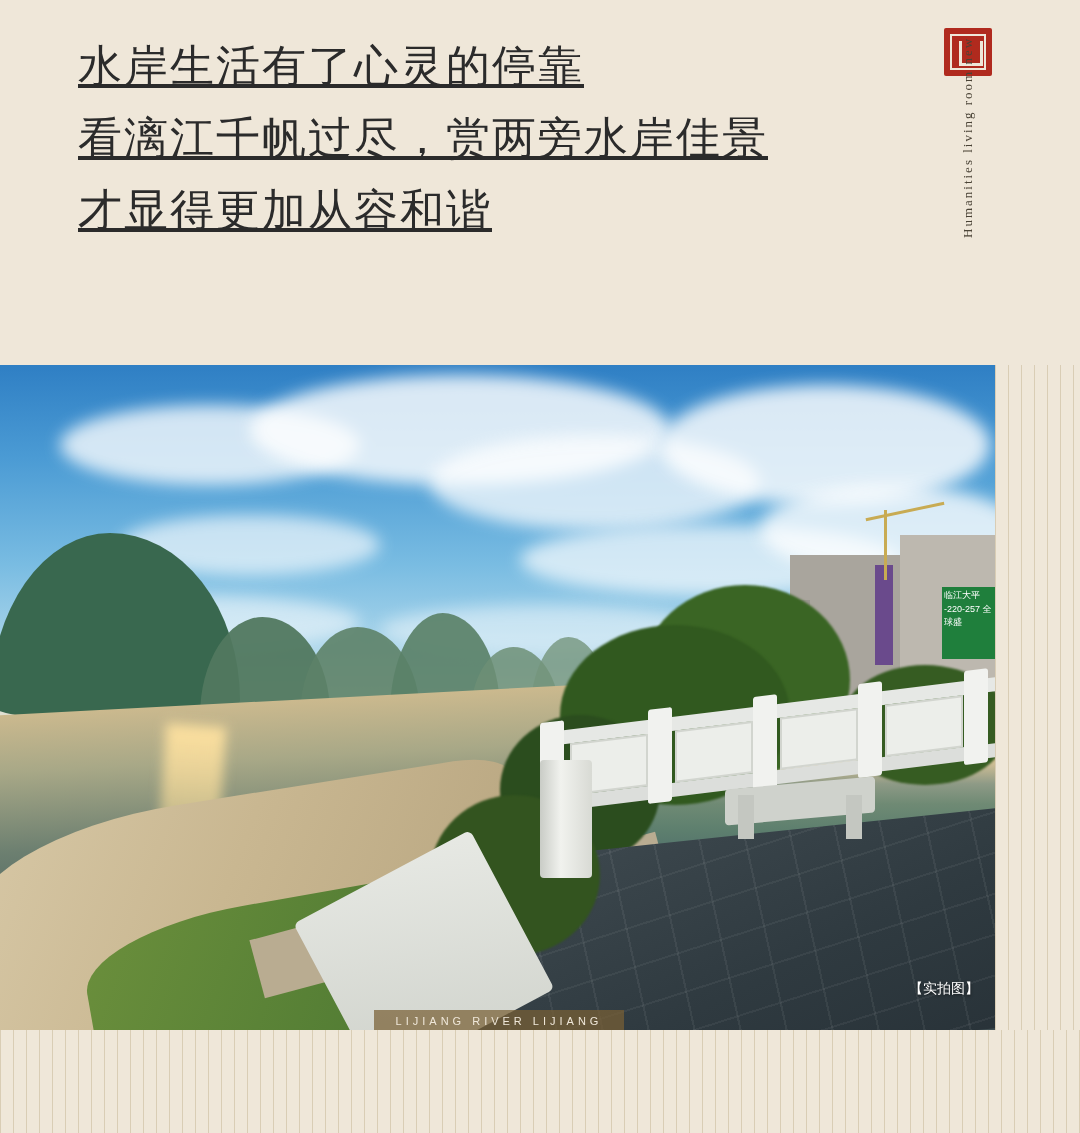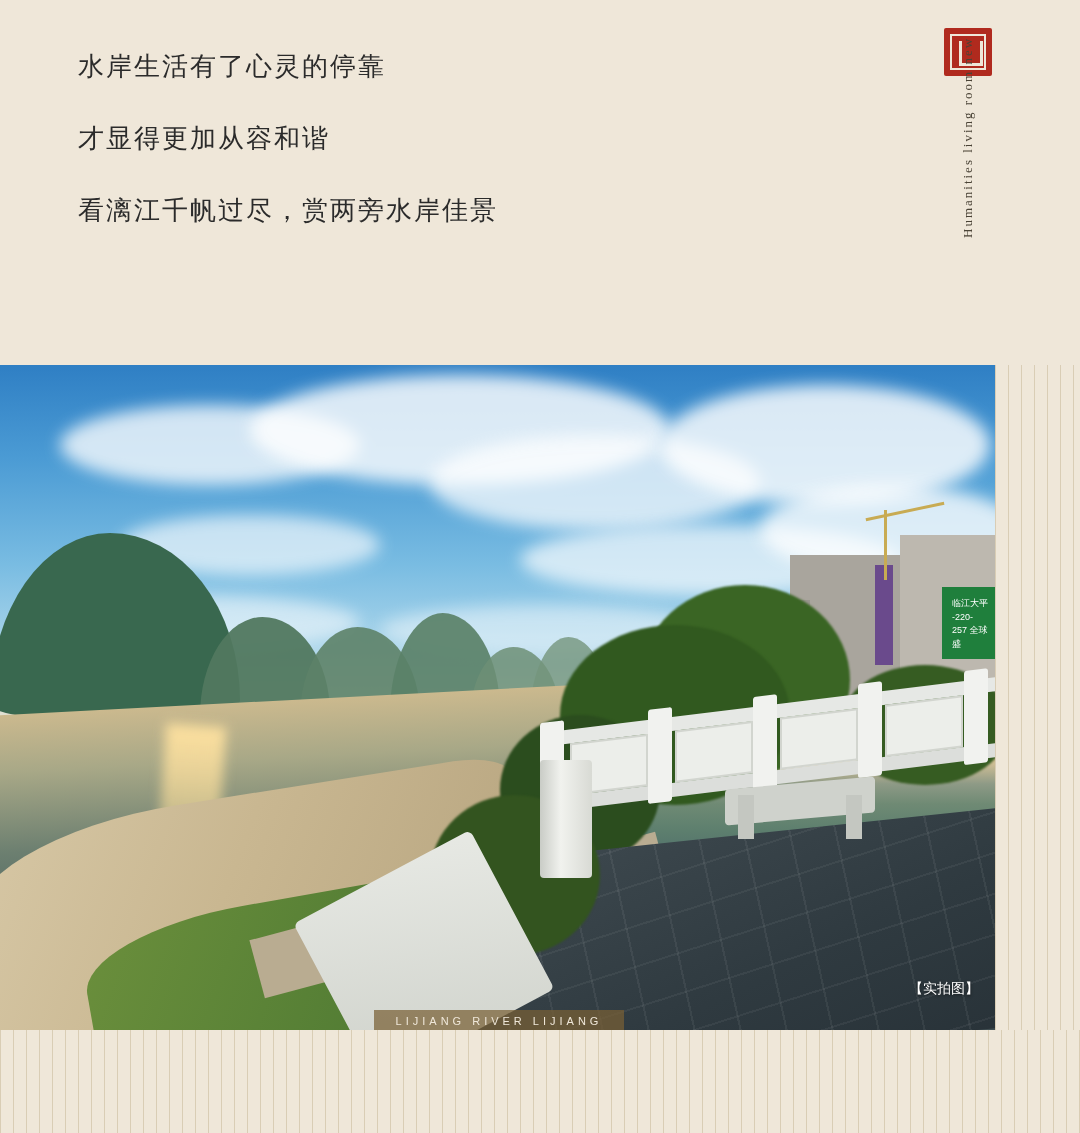--- a/index.html
+++ b/index.html
@@ -23,25 +23,26 @@
 
   
   .poem {
     position: absolute;
     left: 78px;
     top: 30px;
     width: 820px;
   }
   .poem-line {
     font-family: "DejaVu Sans", "Liberation Sans", sans-serif;
-    font-size: 26px;
+    font-size: 44px;
     line-height: 72px;
     color: #2b2b2b;
     letter-spacing: 2px;
     white-space: nowrap;
+    text-decoration: underline;
   }
 
   
   .brand {
     position: absolute;
     right: 72px;
     top: 28px;
     width: 80px;
     text-align: center;
   }
@@ -218,21 +219,21 @@
   .bl2 { left: 900px; top: 170px; width: 110px; height: 165px; background:#bdb8af;}
   .bl3 { left: 740px; top: 235px; width: 70px;  height: 105px; background:#9a968f;}
   .sign {
     position: absolute;
     left: 942px; top: 222px;
     width: 56px; height: 72px;
     background: #1f7f3c;
     font-size: 9px;
     color: #fff;
     line-height: 1.5;
-    padding: 10px;
+    padding: 2px;
     box-sizing: border-box;
   }
   .banner {
     position: absolute;
     left: 875px; top: 200px;
     width: 18px; height: 100px;
     background: #6a4a8c;
   }
   .crane {
     position: absolute;
@@ -362,22 +363,22 @@
       #efe7d9 1px, #efe7d9 13px);
   }
 </style>
 </head>
 <body>
 
 <div class="page">
 
   <div class="poem">
     <div class="poem-line">水岸生活有了心灵的停靠</div>
+    <div class="poem-line">看漓江千帆过尽，赏两旁水岸佳景</div>
     <div class="poem-line">才显得更加从容和谐</div>
-    <div class="poem-line">看漓江千帆过尽，赏两旁水岸佳景</div>
   </div>
 
   <div class="brand">
     <div class="seal"></div>
     <div class="vert-en">
       <span>Humanities living room new</span>
     </div>
   </div>
 
   <div class="photo-wrap">

